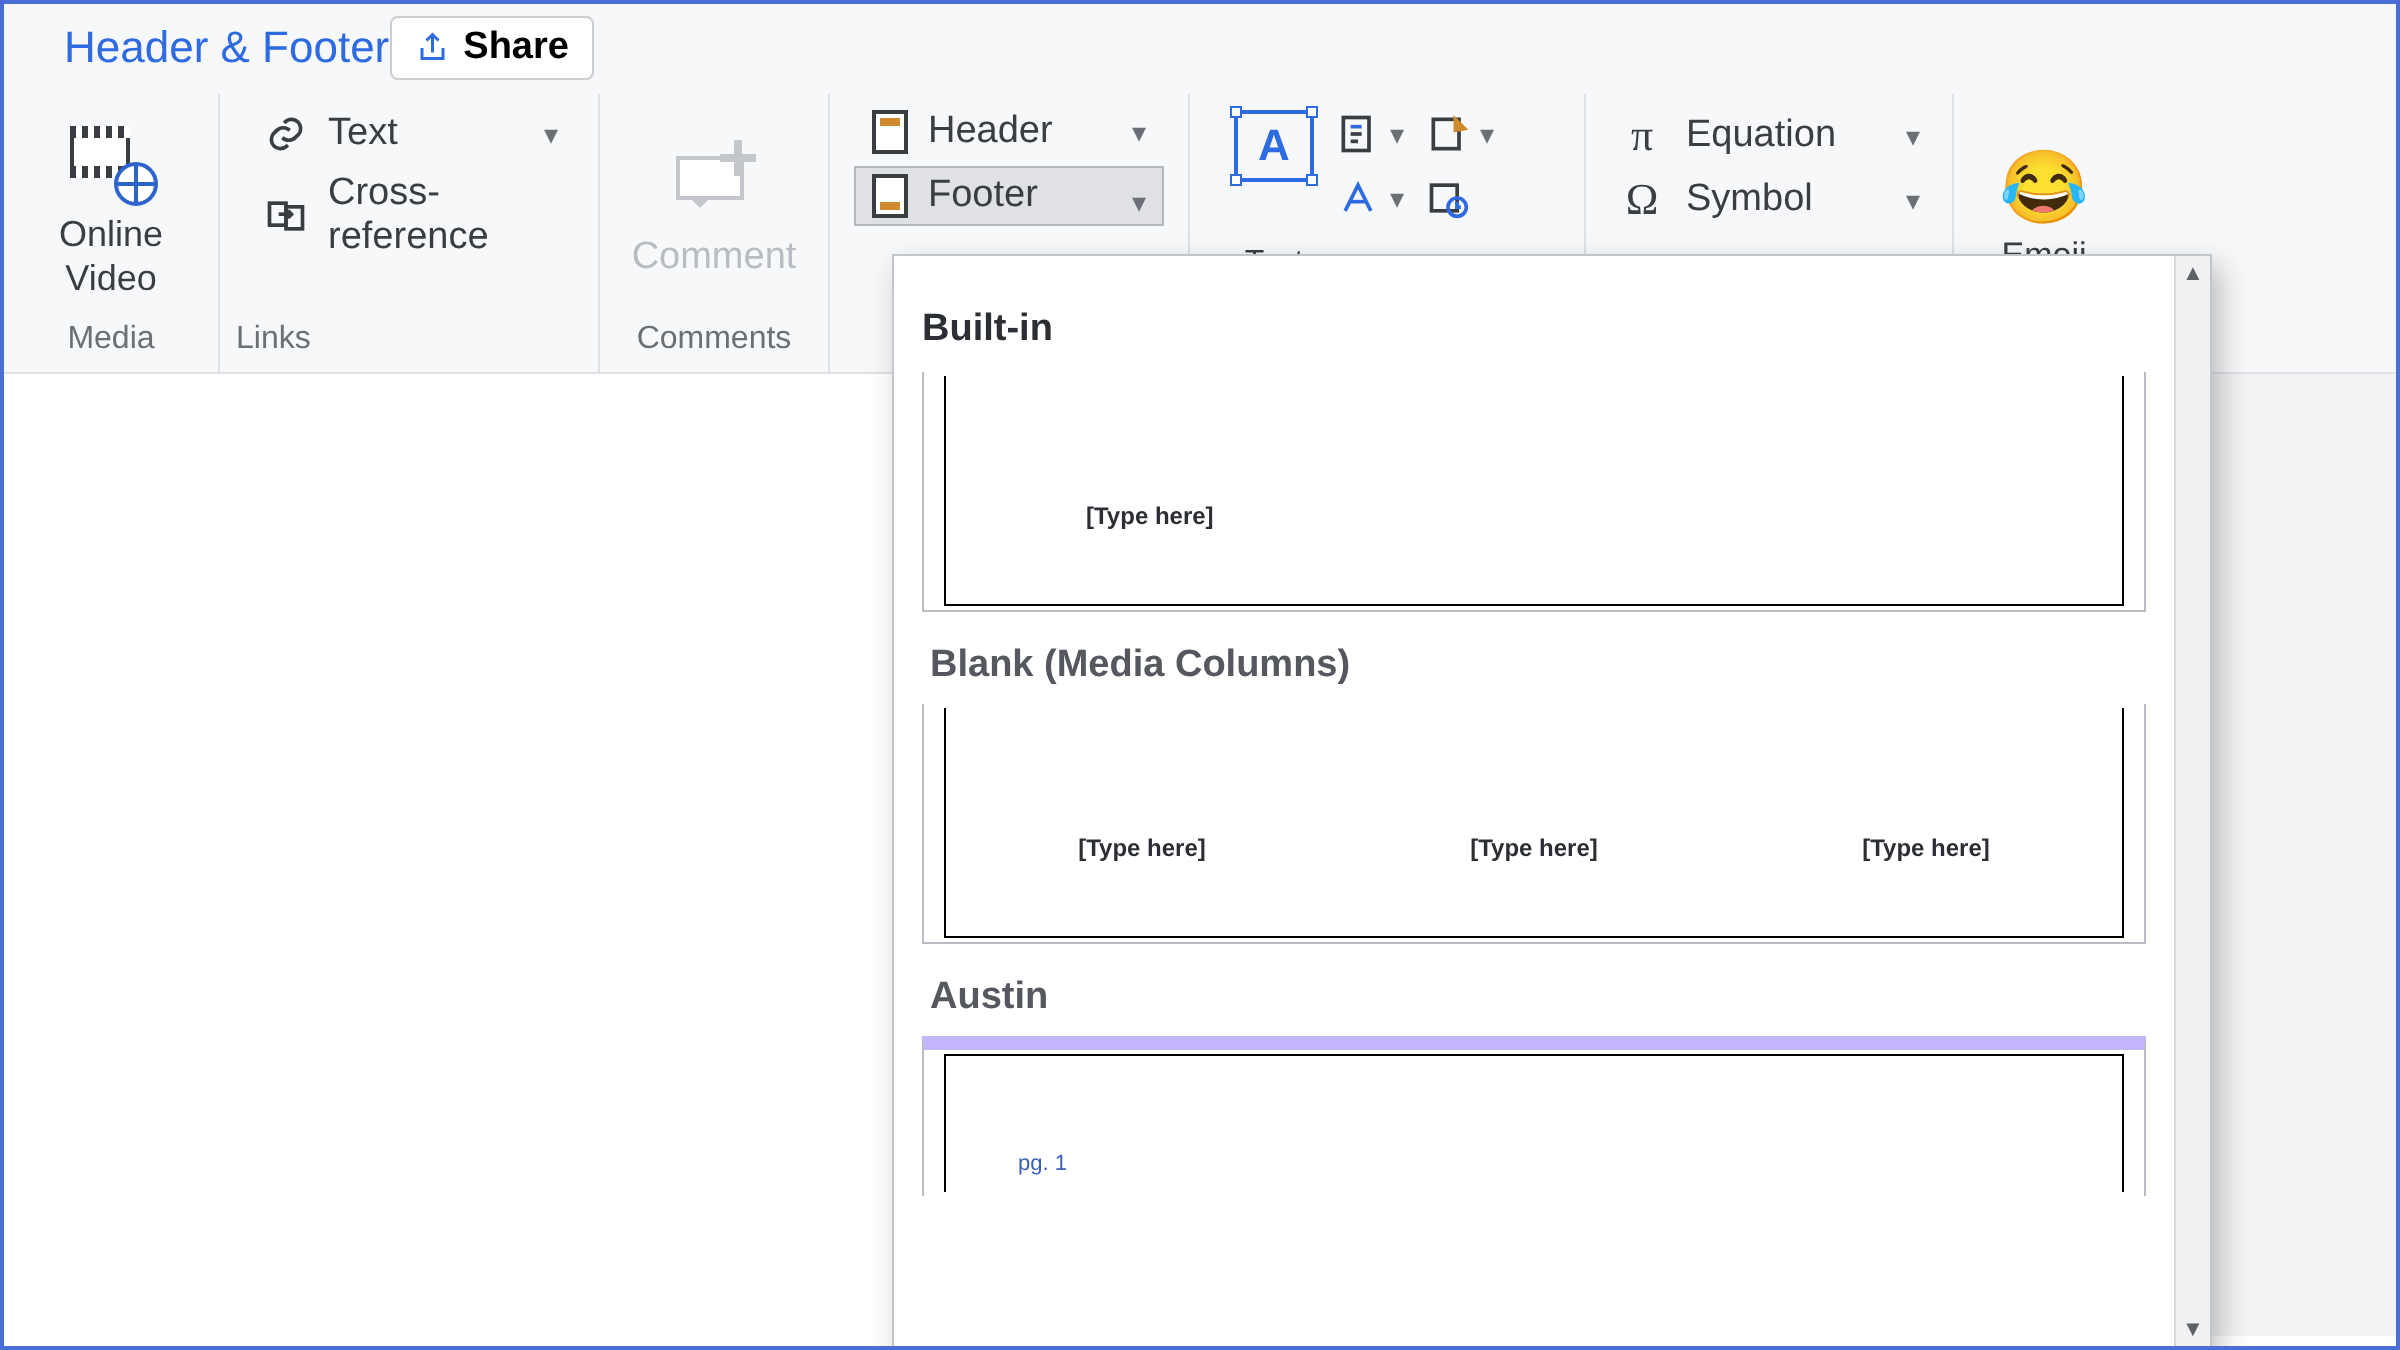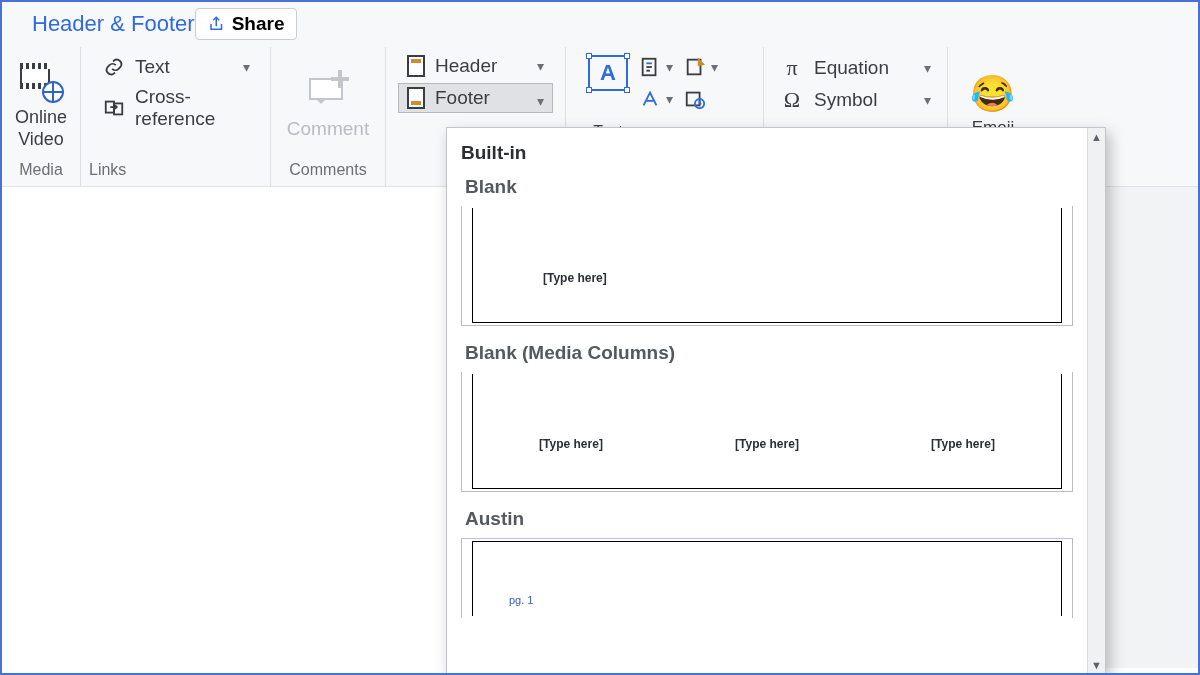--- a/index.html
+++ b/index.html
@@ -57,21 +57,21 @@
     align-items: center;
     justify-content: center;
     flex: 1;
   }
   .group-label {
     color: #6b6f76;
     font-size: 16px;
     padding: 3px 0 5px 0;
   }
   
-  .g-media { width: 79px; }
+  .g-media { width: 108px; }
   .online-video {
     display: flex; flex-direction: column; align-items: center;
     color: #3a3d42; font-size: 18px; line-height: 1.2; cursor: pointer;
     padding-top: 4px;
   }
   .ov-icon { width: 42px; height: 38px; position: relative; margin-bottom: 6px; }
   .ov-icon .film {
     position: absolute; left: 0; top: 0; width: 30px; height: 26px;
     border: 2px solid #3a3d42; background: #fff;
   }
@@ -205,31 +205,31 @@
     width:18px; background:#f0f1f3; border-left:1px solid #d7d9dd;
     position:relative;
   }
   .sb-btn {
     position:absolute; left:0; right:0; height:18px;
     display:flex; align-items:center; justify-content:center;
     color:#5e6167; font-size:11px; cursor:pointer;
   }
   .sb-up{top:0}.sb-down{bottom:0}
   .section-title {
-    font-size:19px; font-weight:700; color:#2b2e33; margin: 4px 0 10px 0;
+    font-size:19px; font-weight:700; color:#2b2e33; margin: 16px 0 10px 0;
   }
   .item-title {
     font-size:19px; font-weight:600; color:#55595f; margin: 12px 0 8px 4px;
   }
   .preview {
     border:1px solid #b9bcc2; border-top:none;
     height:120px; position:relative; margin-bottom: 16px;
     background:#fff;
   }
-  .preview.short { height:80px; border-top:1px solid #c4b5fd; border-bottom:none;}
+  .preview.short { height:80px; border-top:7px solid #c4b5fd; border-bottom:none;}
   .preview .inner {
     position:absolute; left:10px; right:10px; top:2px; bottom:2px;
     border-bottom:1px solid #000;
     border-left:1px solid #000;
     border-right:1px solid #000;
   }
   .preview.short .inner{
      border-top:1px solid #000;
      border-bottom:none;
   }
@@ -424,21 +424,20 @@
 
 <div class="doc-area">
   <div class="left-pane"></div>
   <div class="right-pane"></div>
 </div>
 
 <div class="gallery">
   <div class="gallery-scroll">
     <div class="section-title">Built-in</div>
 
-    <div class="item-title">Blank</div>
     <div class="preview">
       <div class="inner">
         <div class="ph-row single">
           <span>[Type here]</span>
         </div>
       </div>
     </div>
 
     <div class="item-title">Blank (Media Columns)</div>
     <div class="preview">

